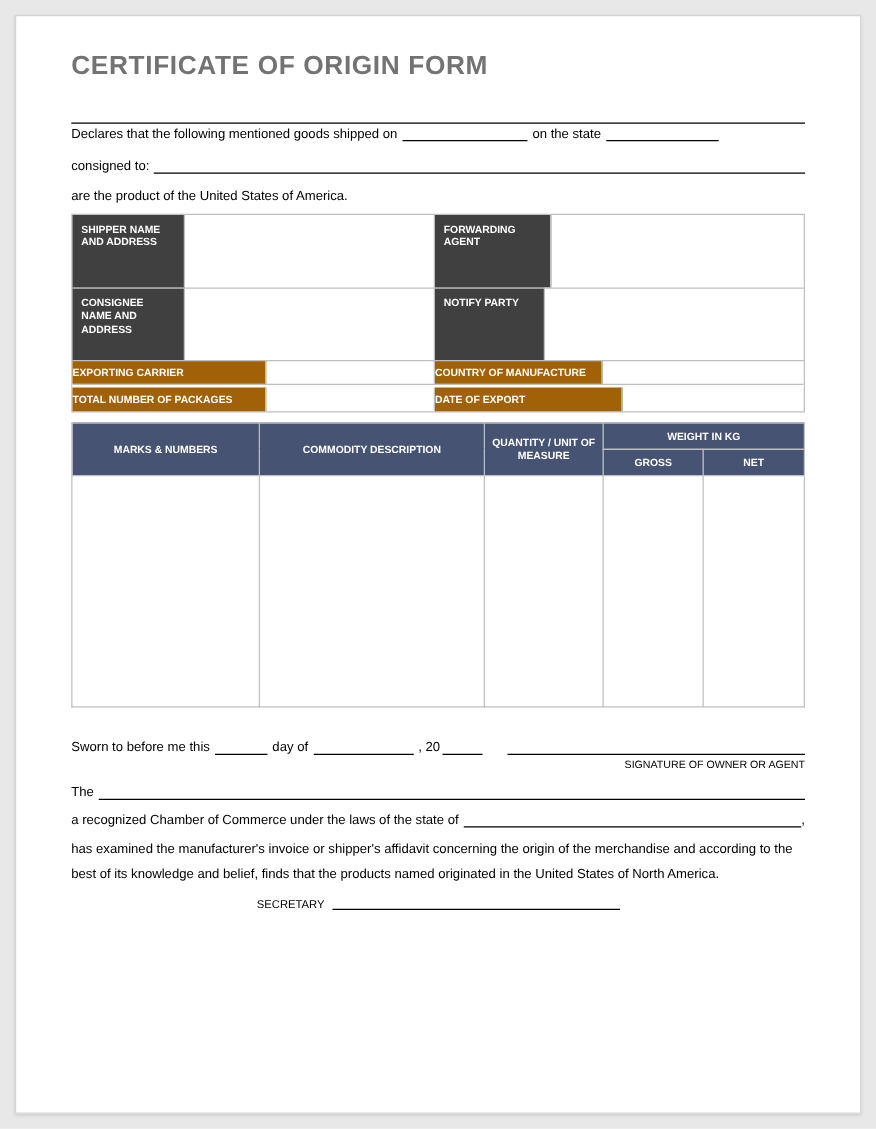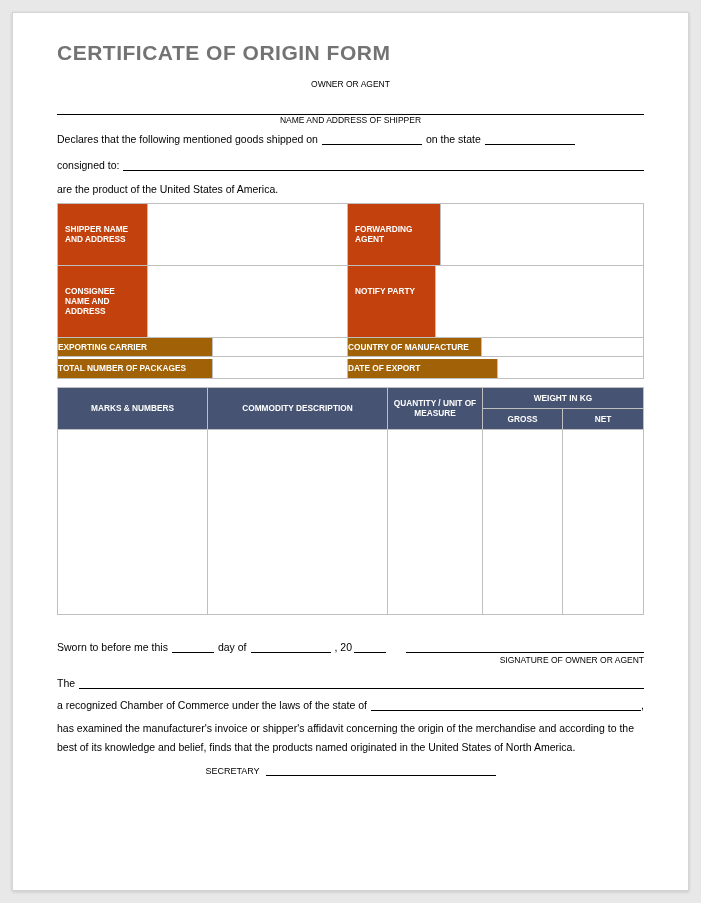--- a/index.html
+++ b/index.html
@@ -32,25 +32,25 @@
   .caption { font-size: 8.5px; text-align: center; margin-bottom: 6px; }
   .caption-right { font-size: 8.5px; text-align: right; margin-top: 2px; }
   .full-underline { border-bottom: 1px solid #000; height: 14px; }
   .spacer-sm { height: 6px; }
   .spacer-md { height: 10px; }
 
   
   .info-grid { border: 1px solid #bfbfbf; margin-top: 8px; }
   .info-row { display: flex; }
   .info-cell-dark {
-    background: #c2410c;
+    background: #404040;
     color: #fff;
     font-size: 8.3px;
     font-weight: bold;
-    padding: 20px 7px;
+    padding: 6px 7px;
     line-height: 1.25;
     width: 90px;
     border-right: 1px solid #bfbfbf;
   }
   .info-cell-light {
     flex: 1;
     border-right: 1px solid #bfbfbf;
   }
   .info-cell-light:last-child { border-right: none; }
   .info-row + .info-row .info-cell-dark,
@@ -94,25 +94,23 @@
   .secretary-row .line { border-bottom:1px solid #000; width:230px; height:12px; }
   .body-text { font-size: 10.5px; }
 </style>
 </head>
 <body>
 
 <div class="page">
 
   <div class="title">CERTIFICATE OF ORIGIN FORM</div>
 
-  <div class="caption">OWNER OR AGENT</div>
 
   <div class="spacer-sm"></div>
   <div class="full-underline"></div>
-  <div class="caption">NAME AND ADDRESS OF SHIPPER</div>
 
   <div class="line-row">
     <span class="label body-text">Declares that the following mentioned goods shipped on</span>
     <span class="fill" style="max-width:100px;"></span>
     <span class="label body-text" style="padding:0 4px;">on the state</span>
     <span class="fill" style="max-width:90px;"></span>
   </div>
 
   <div class="spacer-md"></div>
   <div class="line-row">

